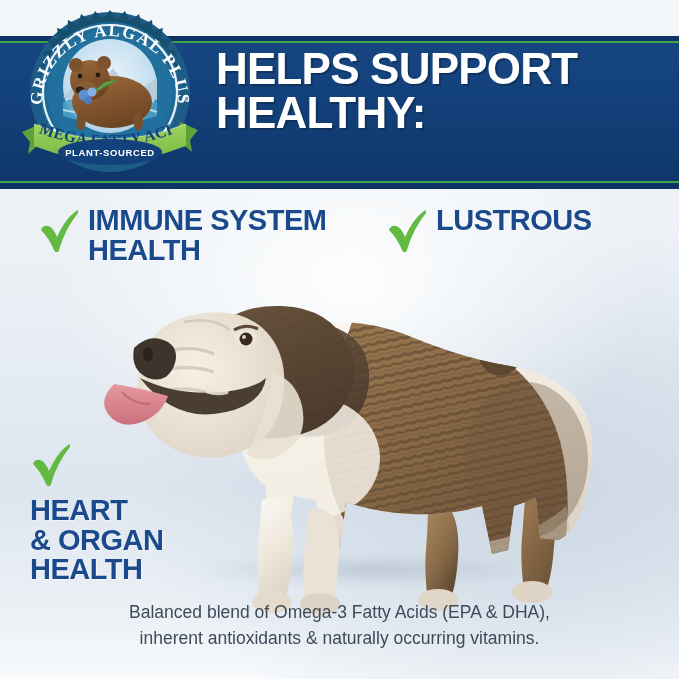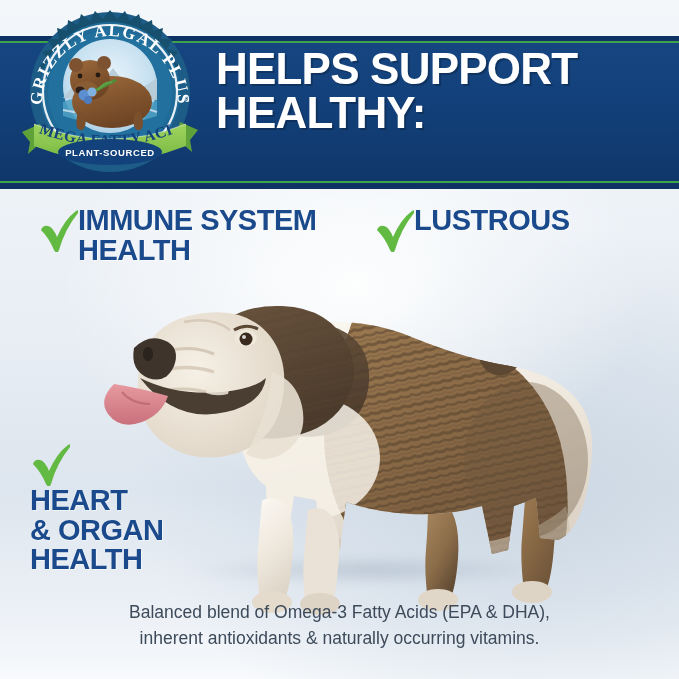--- a/index.html
+++ b/index.html
@@ -89,37 +89,38 @@
     width: 188px;
     height: 172px;
   }
   .badge svg { display: block; width: 188px; height: 172px; }
 
   
   .benefit {
     position: absolute;
     display: flex;
     align-items: flex-start;
+    gap: 10px;
   }
   .benefit-text {
     color: #1b4a8c;
     font-weight: 700;
     font-size: 29px;
     line-height: 1.02;
     letter-spacing: -0.5px;
     text-transform: uppercase;
     text-shadow: 1px 1px 0 rgba(255,255,255,0.55);
   }
   .benefit-text span { display: block; white-space: nowrap; }
 
   .check { flex: 0 0 auto; margin-top: 2px; }
   .check svg { display: block; }
 
   #benefit-immune { left: 38px;  top: 206px; }
-  #benefit-skin   { left: 374px; top: 206px; }
+  #benefit-skin   { left: 386px; top: 206px; }
   #benefit-heart  { left: 30px;  top: 440px; flex-direction: column; }
 
   
   .dog {
     position: absolute;
     left: 56px;
     top: 252px;
     width: 600px;
     height: 368px;
   }

